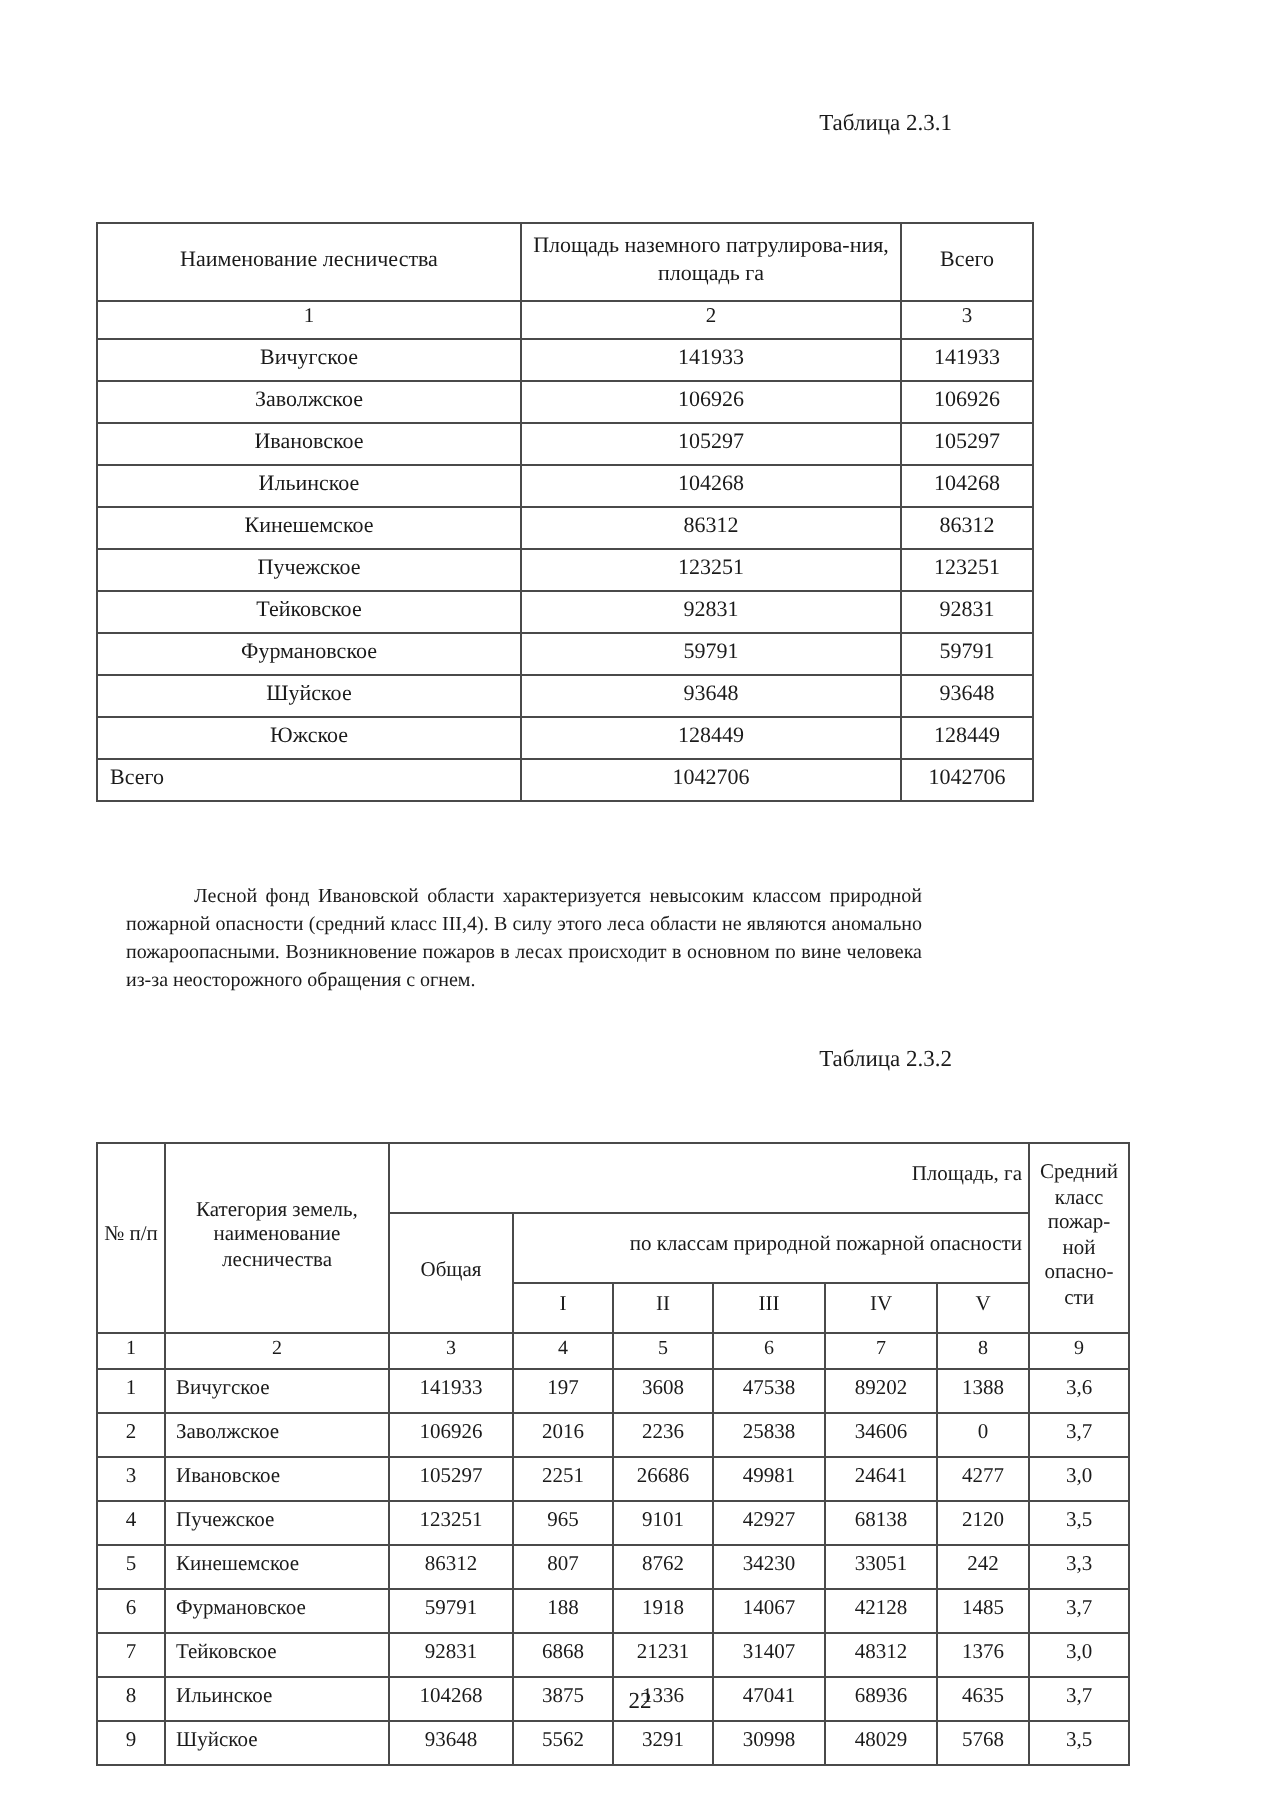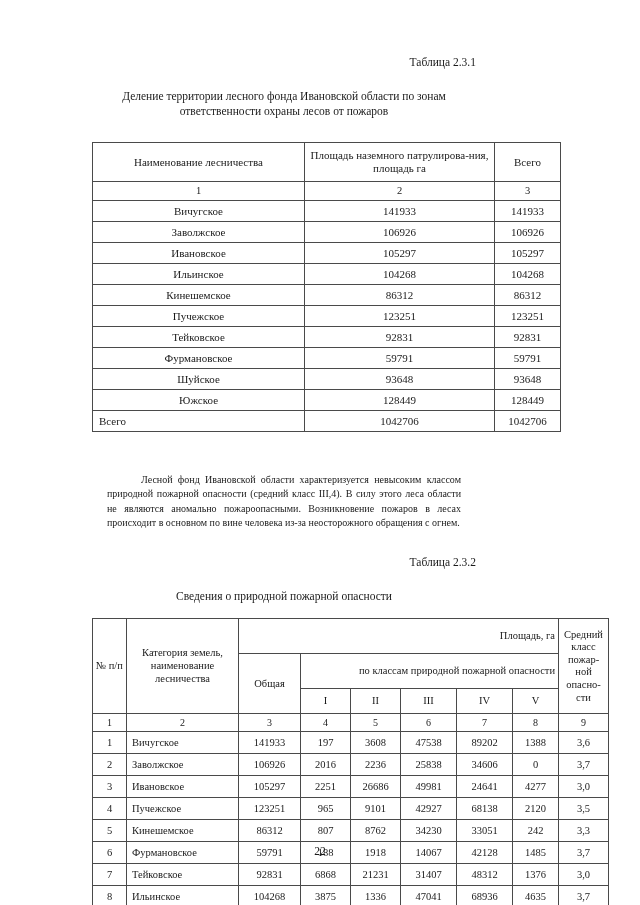--- a/index.html
+++ b/index.html
@@ -15,21 +15,21 @@
     font-family: "Liberation Serif", "DejaVu Serif", serif;
     color: #1a1a1a;
     -webkit-font-smoothing: antialiased;
   }
   .page {
     position: absolute;
     left: 0; top: 0;
     width: 538px;
     height: 905px;
     box-sizing: border-box;
-    padding: 55px 62px 30px 92px;
+    padding: 55px 62px 30px 48px;
   }
 
   
   .tbl-label {
     text-align: right;
     font-size: 11.5px;
     line-height: 1.35;
     margin: 0;
   }
   .tbl-caption {
@@ -104,21 +104,20 @@
 </style>
 </head>
 <body>
 
 <div class="page">
 
   <p class="tbl-label">Таблица 2.3.1</p>
 
   <div class="spacer-18"></div>
 
-  <p class="tbl-caption">Деление территории лесного фонда Ивановской области по зонам ответственности охраны лесов от пожаров</p>
 
   <div class="spacer-22"></div>
 
   <table id="table-one" class="doc-table">
     <colgroup>
       <col style="width:212px">
       <col style="width:190px">
       <col style="width:66px">
     </colgroup>
     <thead>
@@ -195,21 +194,20 @@
   <div class="spacer-26"></div>
 
   <p class="body-para">Лесной фонд Ивановской области характеризуется невысоким классом природной пожарной опасности (средний класс III,4). В силу этого леса области не являются аномально пожароопасными. Возникновение пожаров в лесах происходит в основном по вине человека из-за неосторожного обращения с огнем.</p>
 
   <div class="spacer-10"></div>
 
   <p class="tbl-label">Таблица 2.3.2</p>
 
   <div class="spacer-18"></div>
 
-  <p class="tbl-caption">Сведения о природной пожарной опасности</p>
 
   <div class="spacer-14"></div>
 
   <table id="table-two" class="doc-table">
     <colgroup>
       <col style="width:34px">
       <col style="width:112px">
       <col style="width:62px">
       <col style="width:50px">
       <col style="width:50px">

